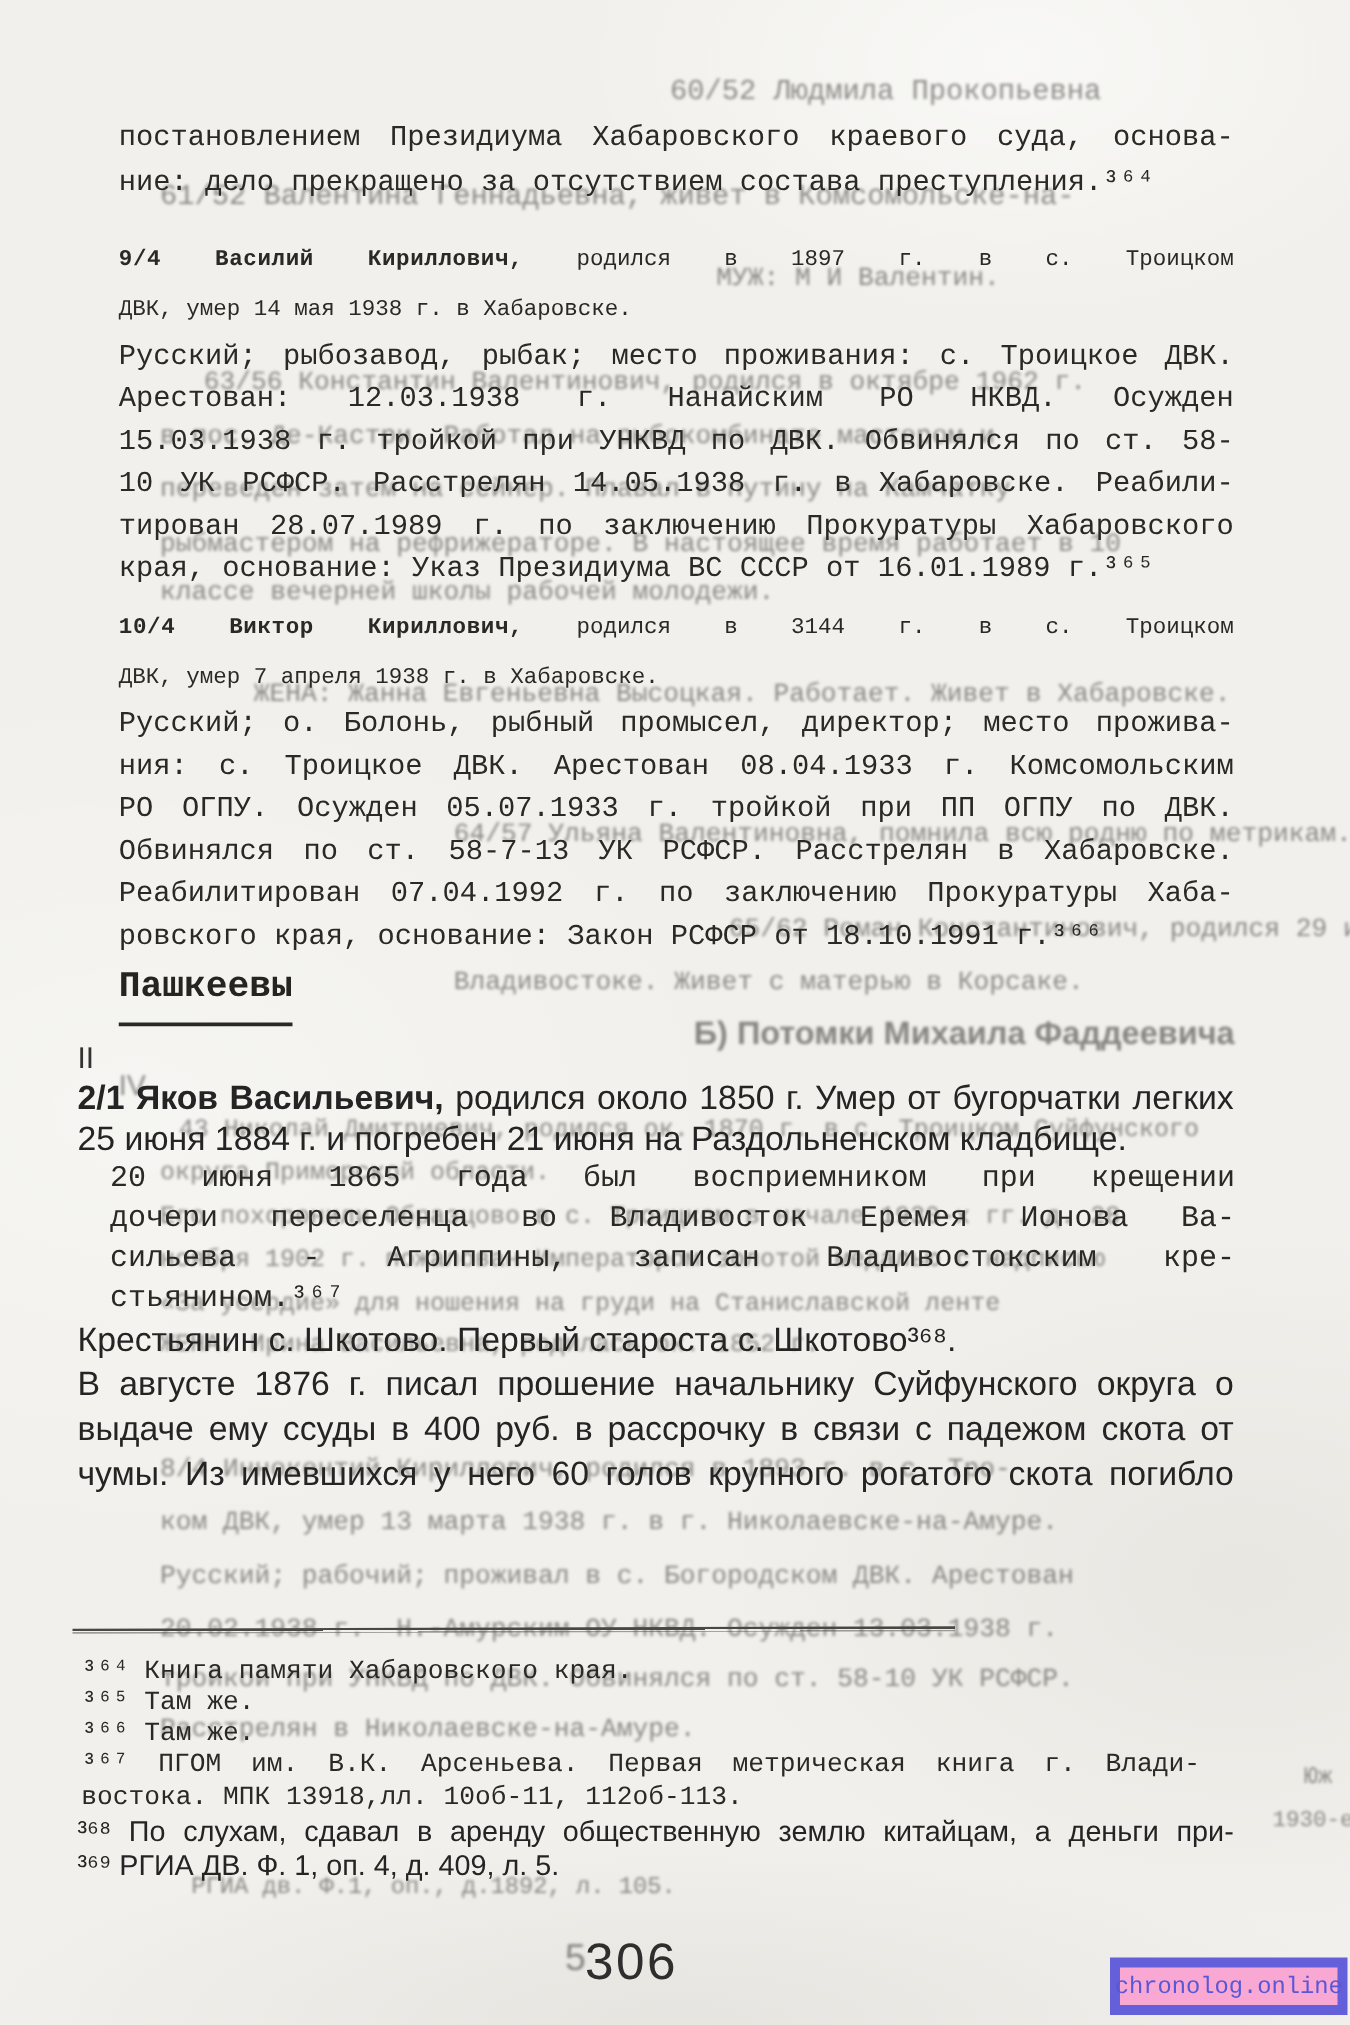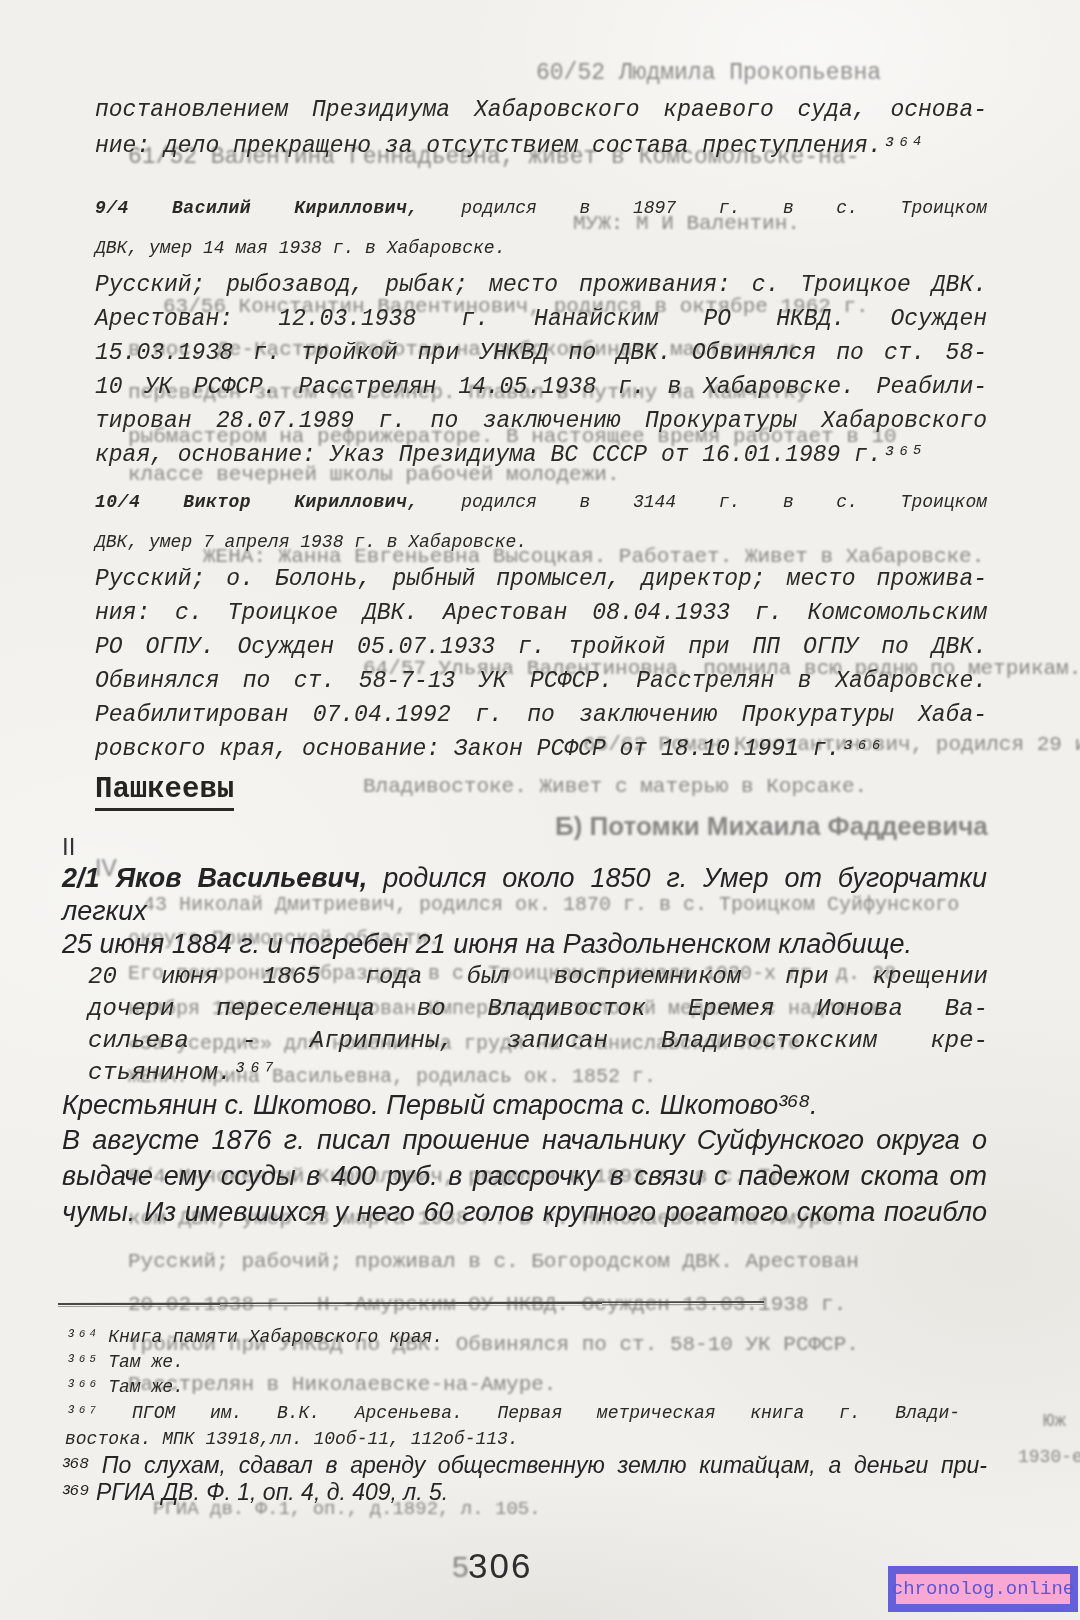--- a/index.html
+++ b/index.html
@@ -22,21 +22,21 @@
     opacity:.52;
     filter:blur(1.2px);
     white-space:pre;
   }
   .ghost-line.mono{font-family:"Liberation Mono","DejaVu Sans Mono",monospace;}
   .ghost-line.sans{font-family:"Liberation Sans","DejaVu Sans",sans-serif;}
   .ghost-line.b{font-weight:bold;}
   
   #main-column{position:absolute;left:62px;top:92px;width:925px;z-index:2;}
   .para{position:relative;}
-  .line{text-align:justify;text-align-last:justify;font-style:italic;}
+  .line{text-align:justify;text-align-last:justify;}
   .line.last{text-align-last:left;}
   .b{font-weight:bold;}
   .mono{
     font-family:"Liberation Mono","DejaVu Sans Mono",monospace;
     font-size:23px;line-height:34px;color:#2b2925;
     margin-left:33px;width:892px;
   }
   .mono.head{line-height:40px;font-size:18px;}
   .mono.head .b{letter-spacing:.5px;}
   .sans{
@@ -45,49 +45,49 @@
     width:925px;
   }
   #p-intro{line-height:36px;margin-bottom:24px;}
   #e94-body{margin-bottom:10px;}
   #e104-body{margin-bottom:6px;}
   #family-heading{
     margin:0 0 24px 33px;line-height:36px;
     font-family:"Liberation Mono","DejaVu Sans Mono",monospace;
     font-size:29px;font-weight:bold;color:#262420;
   }
-  #family-heading span{border-bottom:3px solid #2b2925;padding-bottom:2px;}
+  #family-heading span{border-bottom:3px solid #2b2925;padding-bottom:12px;}
   #generation{
     font-family:"Liberation Sans","DejaVu Sans",sans-serif;
     font-size:24px;line-height:30px;color:#333;
   }
   #e21-mono{font-size:24px;line-height:32px;margin-left:26px;width:900px;}
   #e21-petition{line-height:36px;}
   
   .footnote-rule{
     position:absolute;left:58px;top:1302px;width:706px;height:4px;z-index:2;
     transform:rotate(-.15deg);
     background:linear-gradient(to bottom,#4a4843 0,#4a4843 2px,transparent 2px,transparent 3px,rgba(74,72,67,.5) 3px);
   }
   #footnotes{position:absolute;left:62px;top:1325px;width:925px;z-index:2;}
   .fn-mono{
     font-family:"Liberation Mono","DejaVu Sans Mono",monospace;
-    font-size:18px;line-height:25px;color:#2b2925;
+    font-size:21px;line-height:25px;color:#2b2925;
     margin-left:3px;width:895px;
   }
   #f367{line-height:26px;}
   .fn-sans{
     font-family:"Liberation Sans","DejaVu Sans",sans-serif;
     font-size:23px;line-height:27px;color:#242424;width:925px;
   }
   
   .page-number{
     position:absolute;left:468px;top:1546px;z-index:2;
     font-family:"Liberation Sans","DejaVu Sans",sans-serif;
-    font-size:35px;color:#2e2e2e;letter-spacing:2px;
+    font-size:41px;color:#2e2e2e;letter-spacing:2px;
   }
   .watermark{
     position:absolute;left:888px;top:1566px;width:190px;height:46px;z-index:3;
     background:#6360d9;padding:8px;box-sizing:border-box;
   }
   .watermark-inner{
     background:#f9a8d4;width:100%;height:100%;
     display:flex;align-items:center;justify-content:center;
     font-family:"Liberation Mono","DejaVu Sans Mono",monospace;
     font-size:19px;color:#5a57d6;white-space:nowrap;

